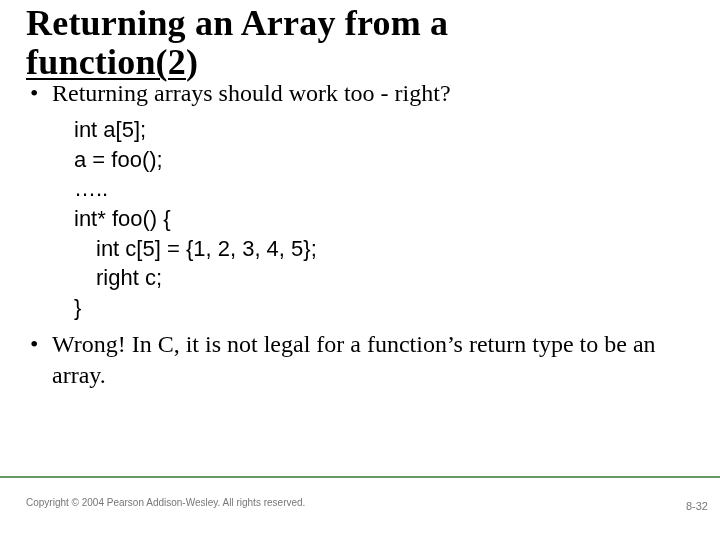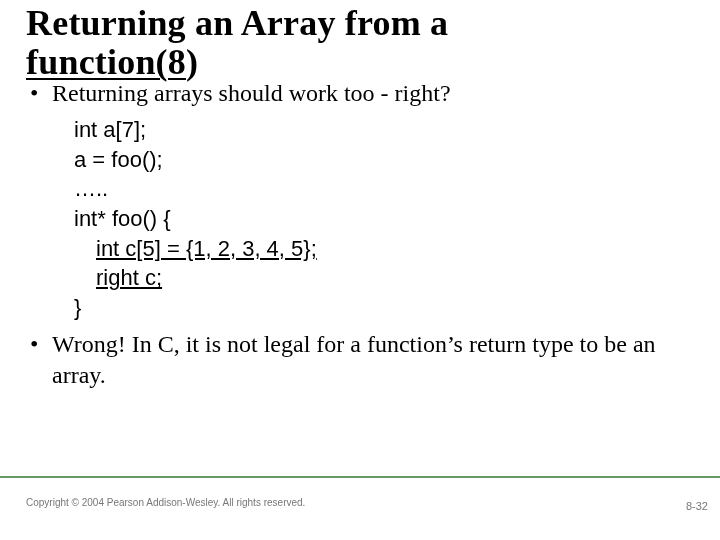--- a/index.html
+++ b/index.html
@@ -64,21 +64,20 @@
   }
   .code-block {
     font-family: Tahoma, Verdana, Geneva, sans-serif;
     font-size: 22px;
     line-height: 1.35;
     margin: 6px 0 6px 48px;
     white-space: pre;
   }
   .code-indent {
     padding-left: 22px;
-    text-decoration: underline;
   }
   .footer {
     position: absolute;
     left: 26px;
     bottom: 32px;
     font-family: Arial, Helvetica, sans-serif;
     font-size: 10px;
     color: #777;
   }
   .pagenum {
@@ -90,31 +89,31 @@
     color: #777;
   }
 </style>
 </head>
 <body>
 
 <div class="slide">
 
   <h1 class="title">
     <span>Returning an Array from a</span><br>
-    <span class="underline">function(8</span><span>)</span>
+    <span class="underline">function(2</span><span>)</span>
   </h1>
 
   <div class="body">
     <ul class="bullets">
       <li>
         <span>Returning arrays should work too - right?</span>
       </li>
     </ul>
 
-    <div class="code-block"><span>int a[7];</span>
+    <div class="code-block"><span>int a[5];</span>
 <span>a = foo();</span>
 <span>…..</span>
 <span>int* foo() {</span>
 <span class="code-indent">int c[5] = {1, 2, 3, 4, 5};</span>
 <span class="code-indent">right c;</span>
 <span>}</span></div>
 
     <ul class="bullets">
       <li>
         <span>Wrong! In C, it is not legal for a function’s return type to be an array.</span>

